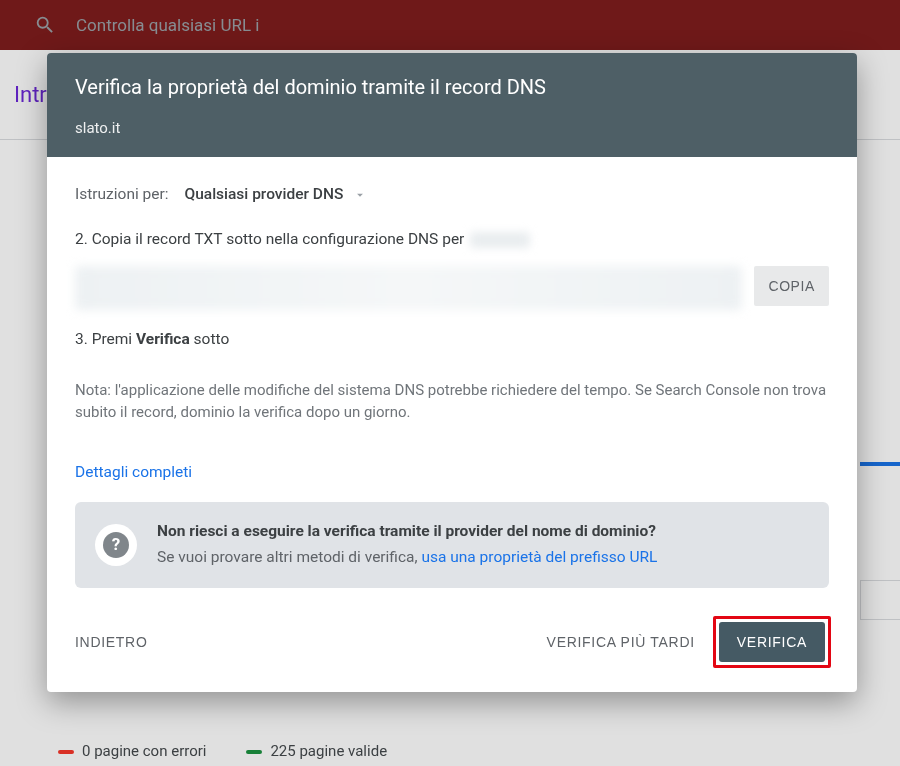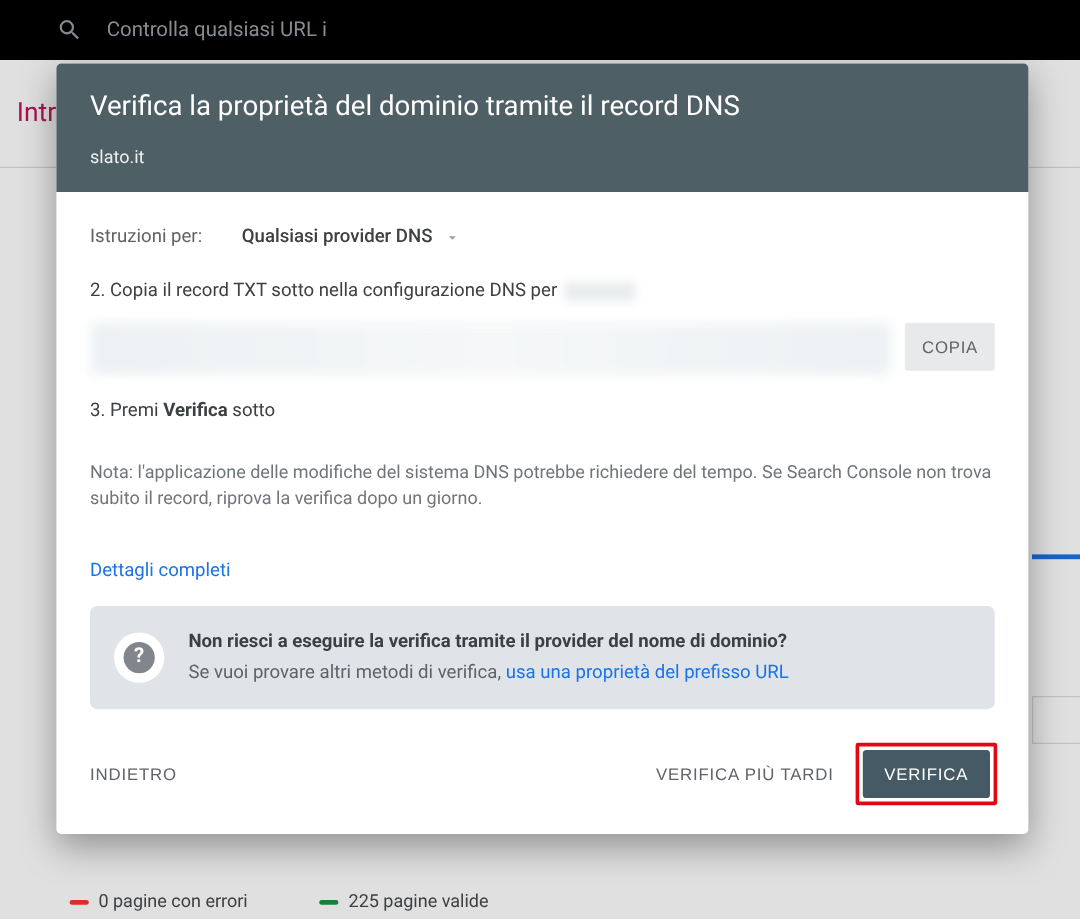--- a/index.html
+++ b/index.html
@@ -2,56 +2,56 @@
 <html><head>
 <meta charset="utf-8">
 <style>
   * { box-sizing: border-box; margin: 0; padding: 0; }
   html, body { width: 900px; height: 766px; font-family: Roboto, Arial, sans-serif; overflow: hidden; }
   body { background: #fff; position: relative; }
 
   
   .bg-search {
     position: absolute; top: 0; left: 0; right: 0; height: 50px;
-    background: #000000; display: flex; align-items: center; padding-left: 47px;
+    background: #7f1d1d; display: flex; align-items: center; padding-left: 34px;
   }
   .bg-search svg { fill: #9aa0a6; width: 22px; height: 22px; margin-right: 20px; }
   .bg-search-text { color: #9aa0a6; font-size: 17px; }
 
   
   .bg-header {
     position: absolute; top: 50px; left: 0; right: 0; height: 90px;
     background: #fff; border-bottom: 1px solid #dadce0;
     display: flex; align-items: center; padding-left: 14px;
   }
-  .bg-header-text { font-size: 22px; color: #be185d; }
+  .bg-header-text { font-size: 22px; color: #6d28d9; }
 
   
   .overlay {
     position: absolute; inset: 0; background: rgba(0,0,0,0.12);
   }
 
   
   .dialog {
     position: absolute; left: 47px; top: 53px; width: 810px;
     background: #fff; border-radius: 4px; box-shadow: 0 10px 30px rgba(0,0,0,0.35);
     display: flex; flex-direction: column;
   }
 
   .dialog-header {
     background: #4e5f66; color: #fff; padding: 22px 28px 20px 28px;
     border-radius: 4px 4px 0 0;
   }
-  .dialog-title { font-size: 23px; font-weight: 400; }
+  .dialog-title { font-size: 20px; font-weight: 400; }
   .dialog-subtitle { font-size: 15px; margin-top: 20px; opacity: 0.9; }
 
   .dialog-body { padding: 26px 28px 0 28px; color: #3c4043; font-size: 15.5px; line-height: 1.5; }
 
   .instr-row { display: flex; align-items: center; margin-bottom: 22px; }
-  .instr-label { color: #5f6368; margin-right: 33px; }
+  .instr-label { color: #5f6368; margin-right: 16px; }
   .instr-select { font-weight: 500; color: #3c4043; display: inline-flex; align-items: center; cursor: pointer; }
   .instr-select svg { width: 14px; height: 14px; fill: #9aa0a6; margin-left: 10px; }
 
   .step { margin-bottom: 12px; }
   .blur-inline {
     display: inline-block; width: 60px; height: 16px; vertical-align: middle;
     background: #e9edef; filter: blur(4px); border-radius: 4px; margin-left: 2px;
   }
 
   .txt-row {
@@ -100,21 +100,21 @@
   .btn-primary {
     background: #455a64; color: #fff; border: none; font-weight: 500;
     letter-spacing: 0.7px; font-size: 14px; padding: 12px 18px; border-radius: 3px; cursor: pointer;
   }
   .highlight-box {
     border: 3px solid #e30613; padding: 3px; border-radius: 2px; display: inline-flex;
   }
 
   
   .bg-stats {
-    position: absolute; bottom: 6px; left: 58px; display: flex; gap: 60px;
+    position: absolute; bottom: 6px; left: 58px; display: flex; gap: 40px;
     font-size: 15px; color: #3c4043;
   }
   .bg-stats .dash { display:inline-block; width:16px; height:4px; border-radius:2px; vertical-align: middle; margin-right: 8px; }
   .dash.red { background:#d93025; }
   .dash.green { background:#188038; }
 
   .bg-side-btn {
     position: absolute; right: 0; top: 580px; height: 40px; width: 40px;
     border: 1px solid #dadce0; background: #fff; display:flex; align-items:center; justify-content:center;
     border-right: none;
@@ -164,21 +164,21 @@
 
     <div class="txt-row">
       <div class="txt-blur"></div>
       <button class="copy-btn">COPIA</button>
     </div>
 
     <div class="step3">
       <span>3. Premi </span><strong>Verifica</strong><span> sotto</span>
     </div>
 
-    <div class="note">Nota: l'applicazione delle modifiche del sistema DNS potrebbe richiedere del tempo. Se Search Console non trova subito il record, riprova la verifica dopo un giorno.</div>
+    <div class="note">Nota: l'applicazione delle modifiche del sistema DNS potrebbe richiedere del tempo. Se Search Console non trova subito il record, dominio la verifica dopo un giorno.</div>
 
     <a class="details-link">Dettagli completi</a>
 
     <div class="info-box">
       <div class="help-circle">
         <div class="help-inner">?</div>
       </div>
       <div class="info-text">
         <div class="info-title">Non riesci a eseguire la verifica tramite il provider del nome di dominio?</div>
         <div class="info-sub">

